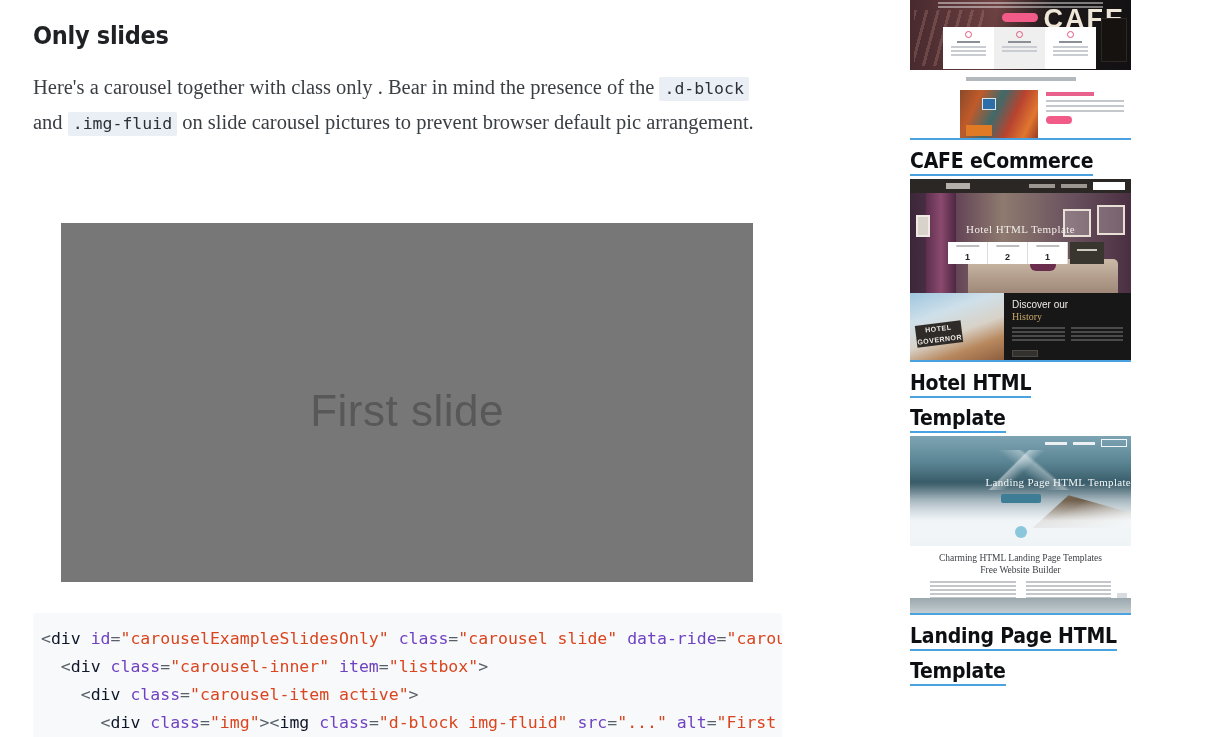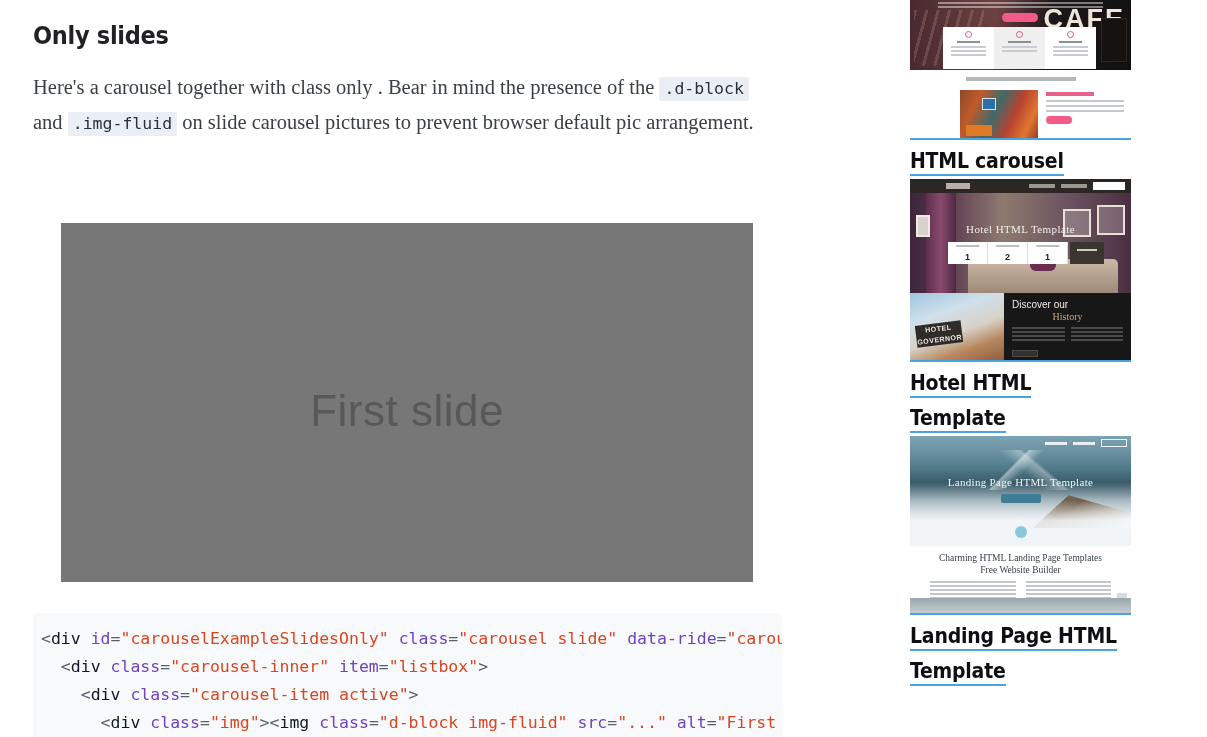--- a/index.html
+++ b/index.html
@@ -266,21 +266,21 @@
   .t2 .lower .pic .sign b {
     display: block; font-family: "Liberation Sans", sans-serif;
     font-size: 7px; color: #f0ece6; text-align: center; letter-spacing: .5px;
     line-height: 10px; padding-top: 1px;
   }
   .t2 .lower .dark { flex: 1; background: #171717; position: relative; padding: 6px 8px; }
   .t2 .lower .dark .d1 {
     font-family: Liberation Sans, sans-serif; font-size: 10px; color: #efeae4; line-height: 12px;
   }
   .t2 .lower .dark .d2 {
-    font-family: "Liberation Serif", serif; font-size: 10px; color: #c9a86a; line-height: 12px; text-align: center;
+    font-family: "Liberation Serif", serif; font-size: 10px; color: #c9a86a; line-height: 12px;
   }
   .t2 .lower .dark .cols { display: flex; gap: 6px; margin-top: 4px; }
   .t2 .lower .dark .cols div { flex: 1; }
   .t2 .lower .dark .cols i {
     display: block; height: 1.5px; background: #4a4a4a; margin-bottom: 2.5px;
   }
   .t2 .lower .dark .b {
     position: absolute; left: 8px; bottom: 5px; width: 26px; height: 7px;
     background: #33312e; border: 1px solid #4d4a45;
   }
@@ -306,21 +306,21 @@
   .t3 .snow {
     position: absolute; left: 0; bottom: 0; width: 221px; height: 46px;
     background: linear-gradient(180deg, rgba(255,255,255,0) 0%, rgba(248,251,253,.85) 45%, #eef3f6 100%);
   }
   .t3 .ridge {
     position: absolute; right: 0; bottom: 18px; width: 120px; height: 40px;
     background: linear-gradient(150deg, #8e7b63 0%, #6d5c49 50%, #e9eef1 100%);
     clip-path: polygon(18% 100%, 48% 18%, 100% 62%, 100% 100%);
   }
   .t3 .htitle {
-    position: absolute; left: 0; right: 0; top: 40px; text-align: center;
+    position: absolute; left: 0; right: 0; top: 40px; text-align: right;
     font-family: "Liberation Serif", serif; font-size: 11px; color: #f4f7f9;
     letter-spacing: .3px;
   }
   .t3 .hbtn {
     position: absolute; left: 50%; top: 58px; transform: translateX(-50%);
     width: 40px; height: 9px; background: #3d7d96; border-radius: 2px;
   }
   .t3 .dot {
     position: absolute; left: 50%; bottom: 8px; transform: translateX(-50%);
     width: 12px; height: 12px; border-radius: 50%; background: rgba(120,190,215,.85);
@@ -413,21 +413,21 @@
         </div>
         <div class="rtxt">
           <div class="h"></div>
           <div class="l"></div>
           <div class="l"></div>
           <div class="l"></div>
           <div class="b"></div>
         </div>
       </div>
       <a class="side-link" href="#">
-        <span>HTML carousel</span><br>
+        <span>CAFE eCommerce</span><br>
       </a>
     </div>
 
     <div class="side-item">
       <div class="thumb t2">
         <div class="nav">
           <div class="logo"></div>
           <div class="mi m1"></div>
           <div class="mi m2"></div>
           <div class="btn"></div>

